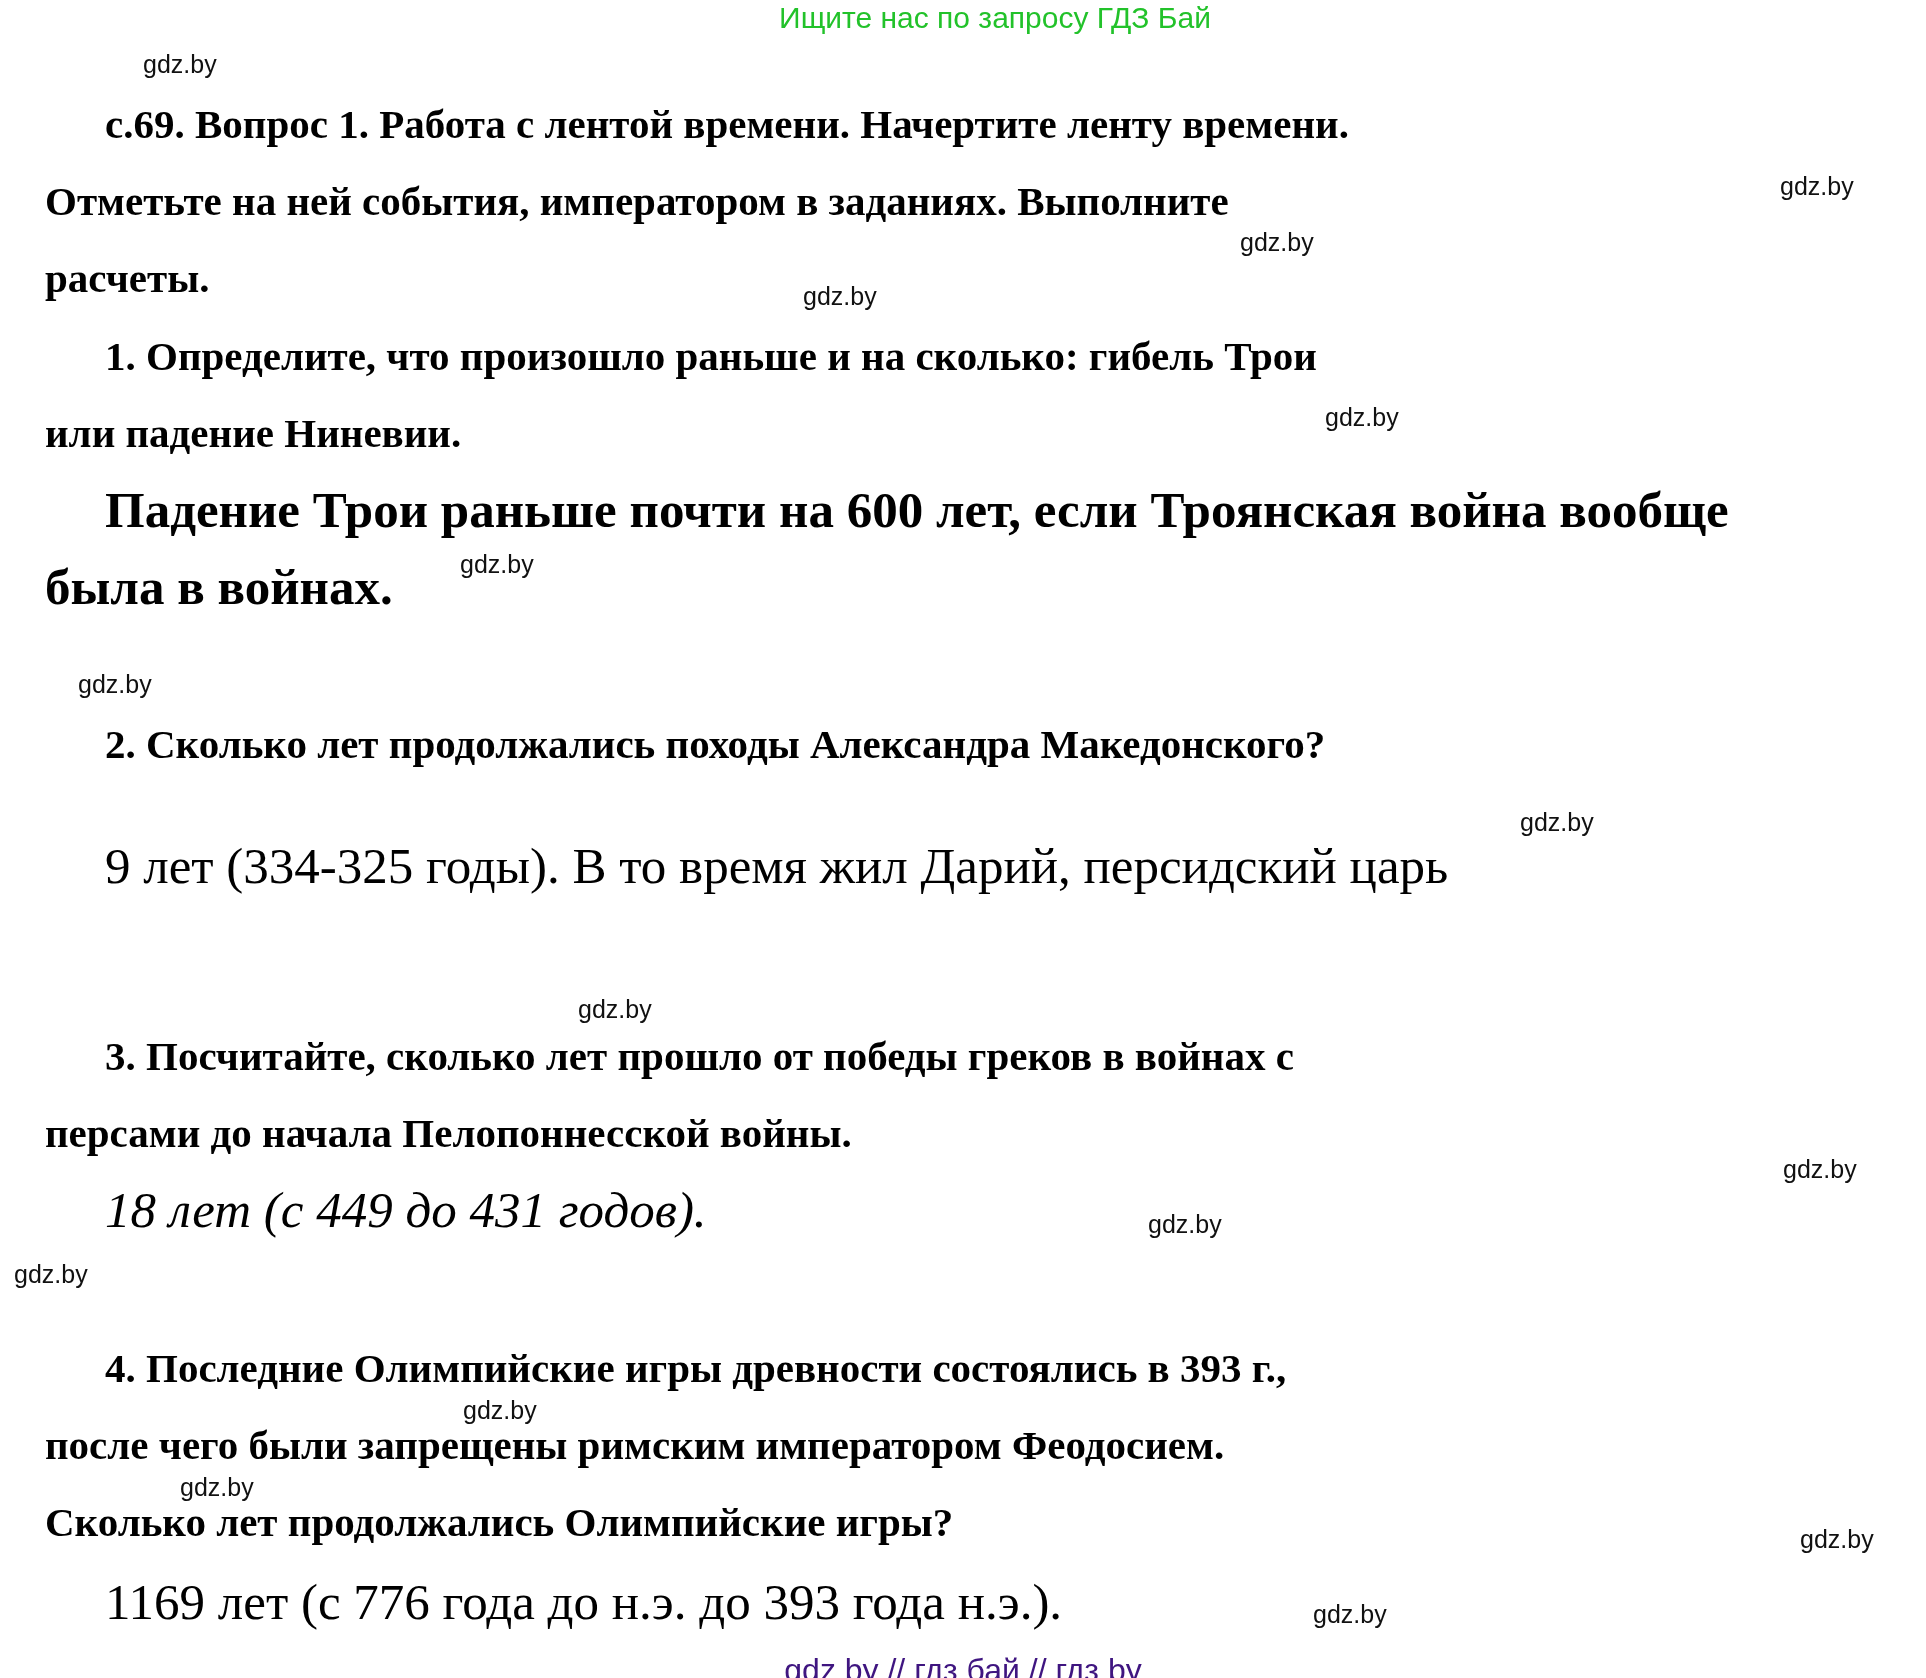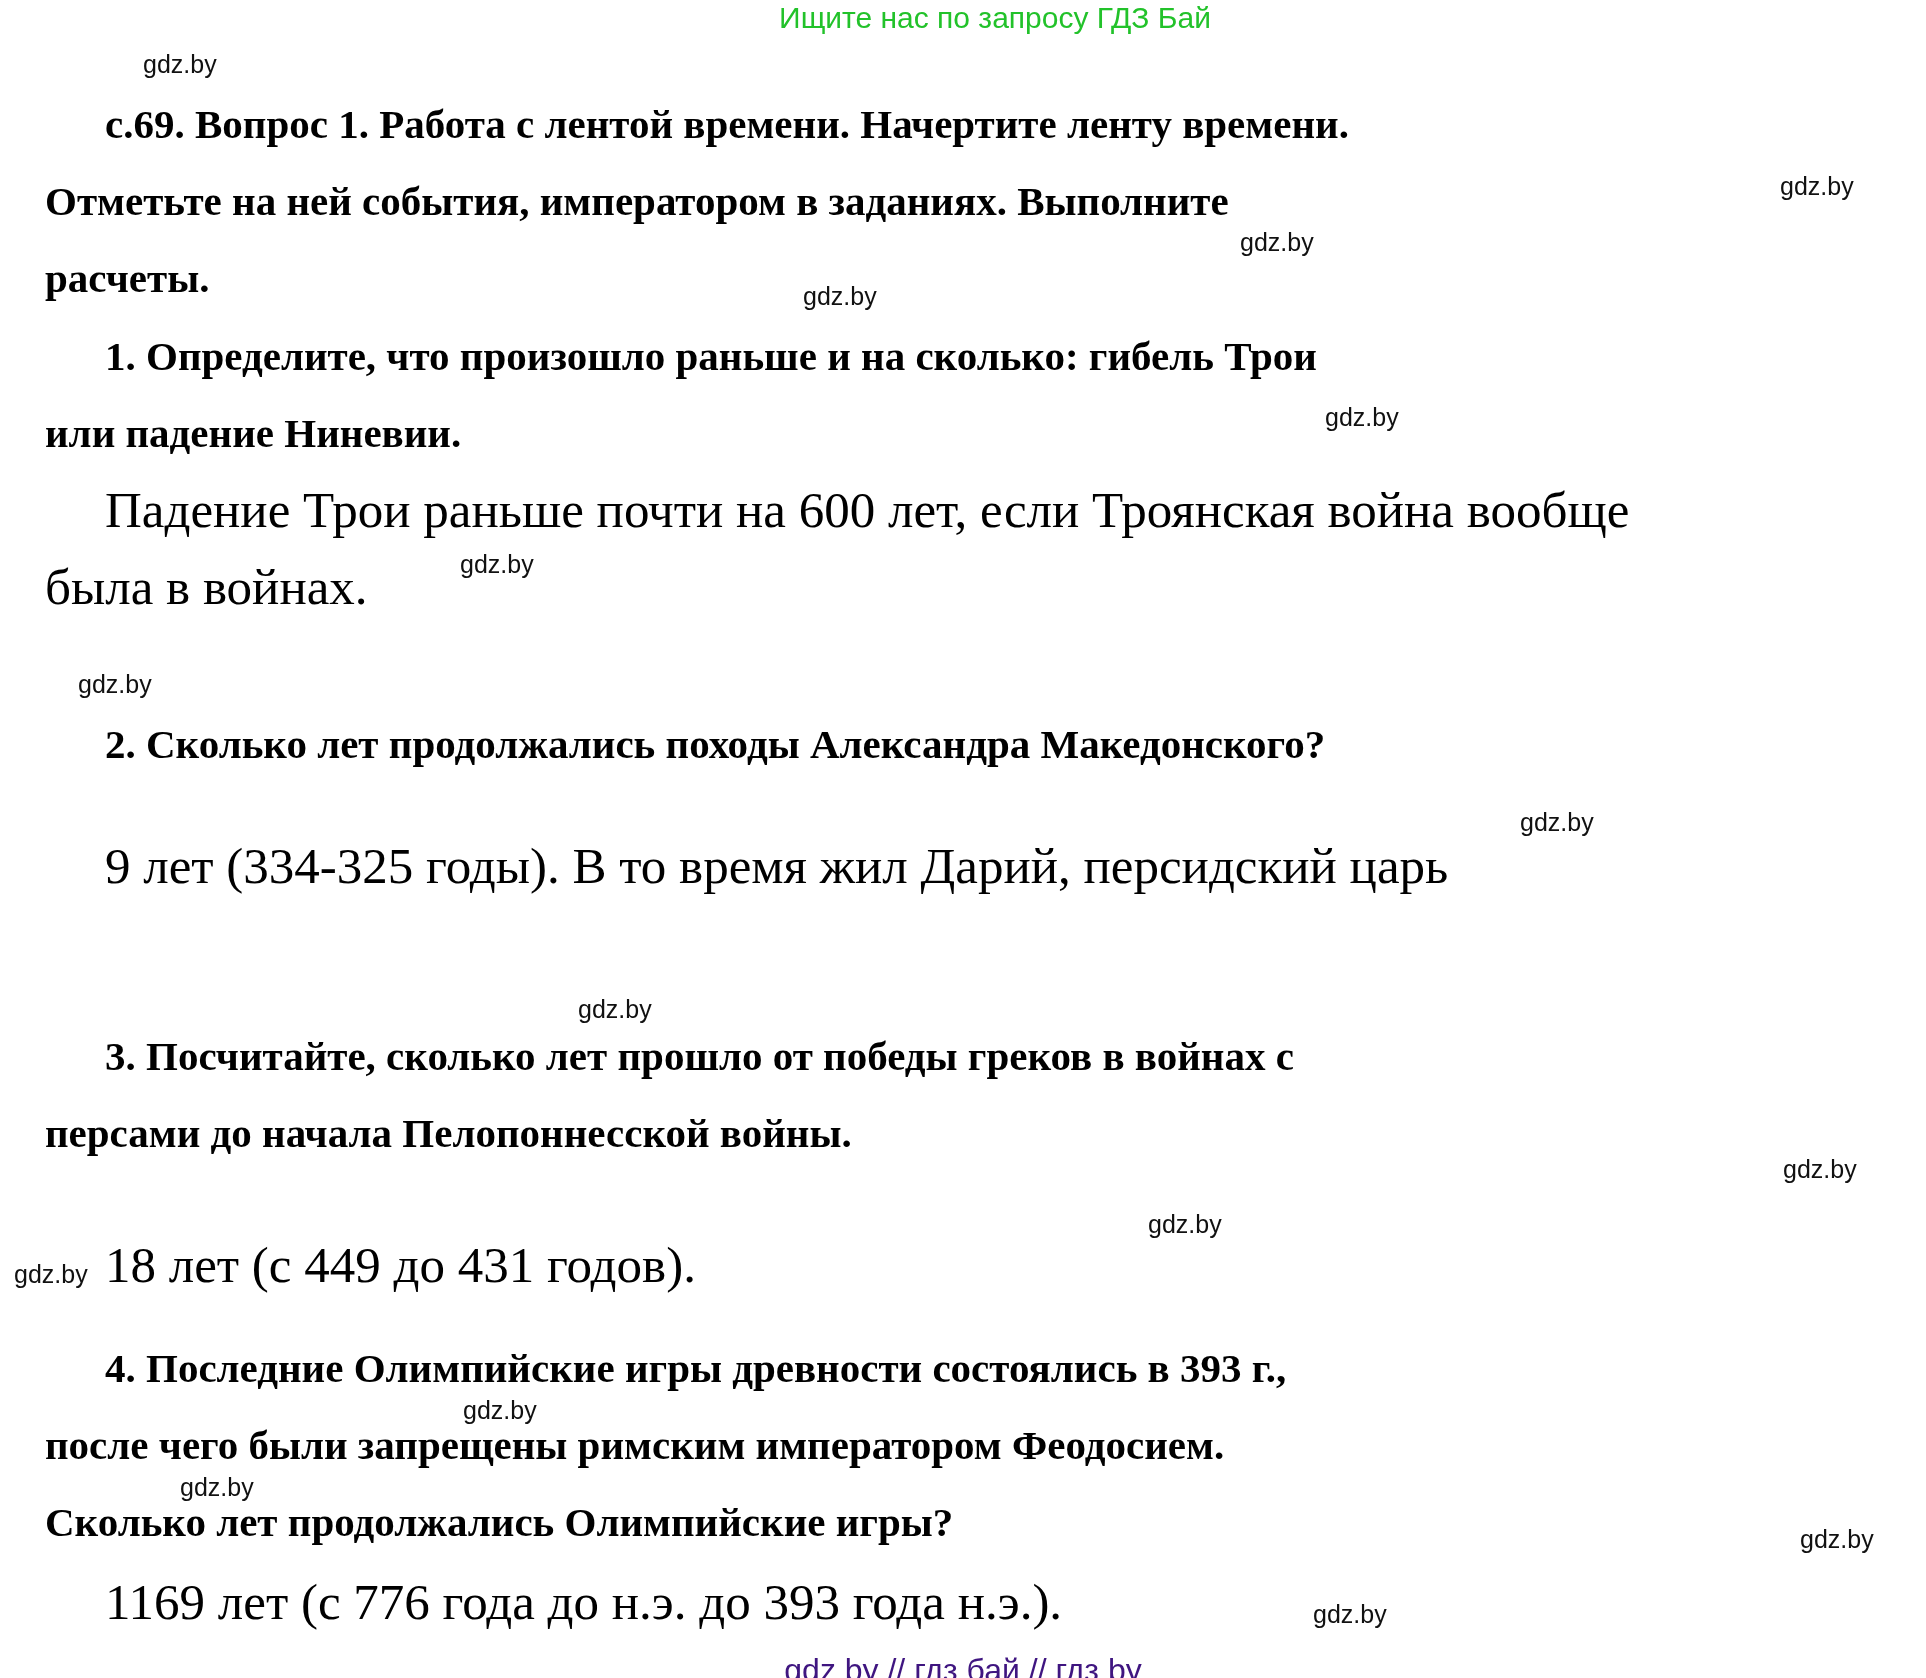--- a/index.html
+++ b/index.html
@@ -19,37 +19,37 @@
 <div class="q" style="top:86px;">
   <div class="indent">с.69. Вопрос 1. Работа с лентой времени. Начертите ленту времени.</div>
   <div>Отметьте на ней события, императором в заданиях. Выполните</div>
   <div>расчеты.</div>
 </div>
 
 <div class="q" style="top:318px;">
   <div class="indent">1. Определите, что произошло раньше и на сколько: гибель Трои</div>
   <div>или падение Ниневии.</div>
 </div>
-<div class="a" style="top:472px;">
+<div class="a" style="top:472px;font-weight:bold;">
   <div class="indent">Падение Трои раньше почти на 600 лет, если Троянская война вообще</div>
   <div>была в войнах.</div>
 </div>
 
 <div class="q" style="top:706px;">
   <div class="indent">2. Сколько лет продолжались походы Александра Македонского?</div>
 </div>
 <div class="a" style="top:828px;">
   <div class="indent">9 лет (334-325 годы). В то время жил Дарий, персидский царь</div>
 </div>
 
 <div class="q" style="top:1018px;">
   <div class="indent">3. Посчитайте, сколько лет прошло от победы греков в войнах с</div>
   <div>персами до начала Пелопоннесской войны.</div>
 </div>
-<div class="a" style="top:1227px;">
+<div class="a" style="top:1172px;font-style:italic;">
   <div class="indent">18 лет (с 449 до 431 годов).</div>
 </div>
 
 <div class="q" style="top:1330px;">
   <div class="indent">4. Последние Олимпийские игры древности состоялись в 393 г.,</div>
   <div>после чего были запрещены римским императором Феодосием.</div>
   <div>Сколько лет продолжались Олимпийские игры?</div>
 </div>
 <div class="a" style="top:1564px;">
   <div class="indent">1169 лет (с 776 года до н.э. до 393 года н.э.).</div>

